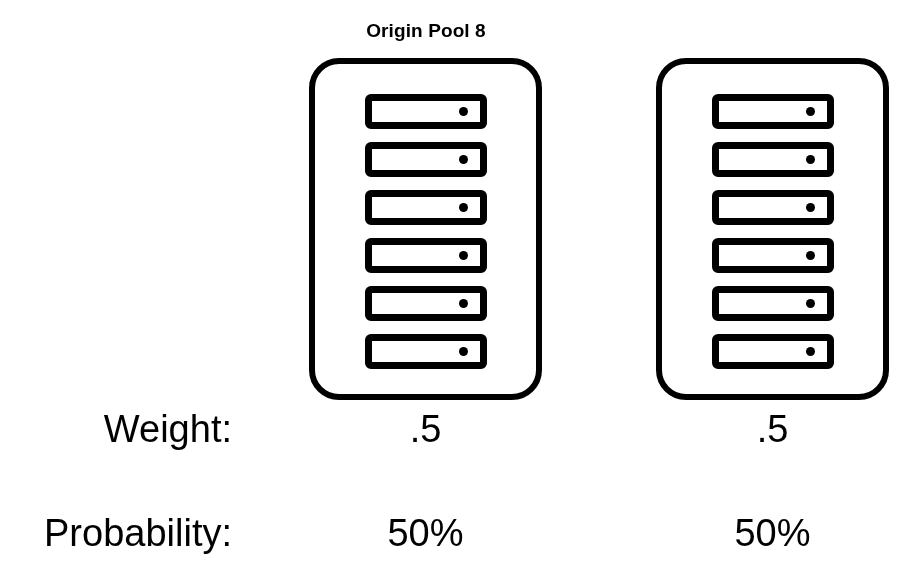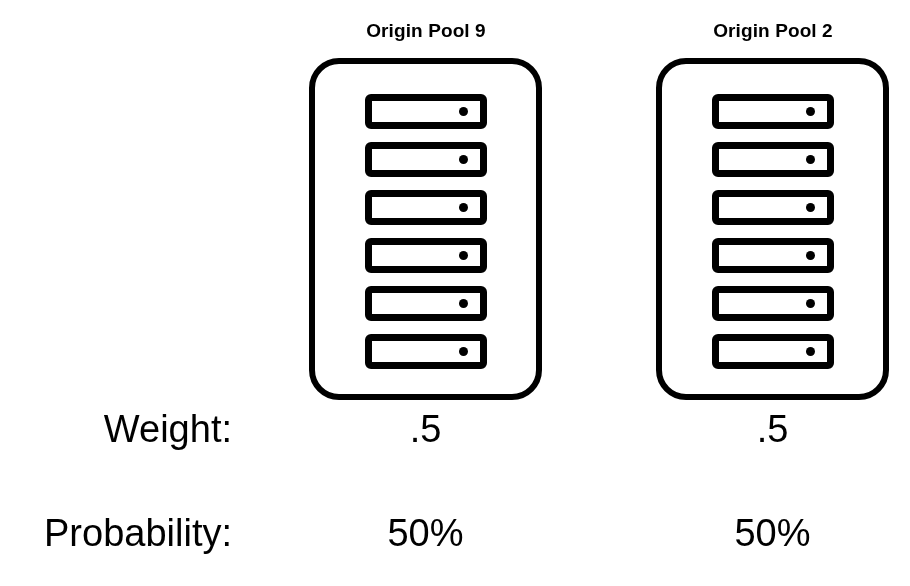--- a/index.html
+++ b/index.html
@@ -88,21 +88,21 @@
     font-size: 38px;
     color: #000000;
     white-space: nowrap;
   }
 </style>
 </head>
 <body>
 
 <div id="canvas">
 
-  <div class="pool-title" style="left:296px; top:20px;">Origin Pool 9</div>
+  <div class="pool-title" style="left:296px; top:20px;">Origin Pool 8</div>
 
   <div class="pool-box" style="left:309px; top:58px;">
     <div class="server-stack">
       <div class="server">
         <span class="server-dot"></span>
       </div>
       <div class="server">
         <span class="server-dot"></span>
       </div>
       <div class="server">
@@ -113,21 +113,20 @@
       </div>
       <div class="server">
         <span class="server-dot"></span>
       </div>
       <div class="server">
         <span class="server-dot"></span>
       </div>
     </div>
   </div>
 
-  <div class="pool-title" style="left:643px; top:20px;">Origin Pool 2</div>
 
   <div class="pool-box" style="left:656px; top:58px;">
     <div class="server-stack">
       <div class="server">
         <span class="server-dot"></span>
       </div>
       <div class="server">
         <span class="server-dot"></span>
       </div>
       <div class="server">

